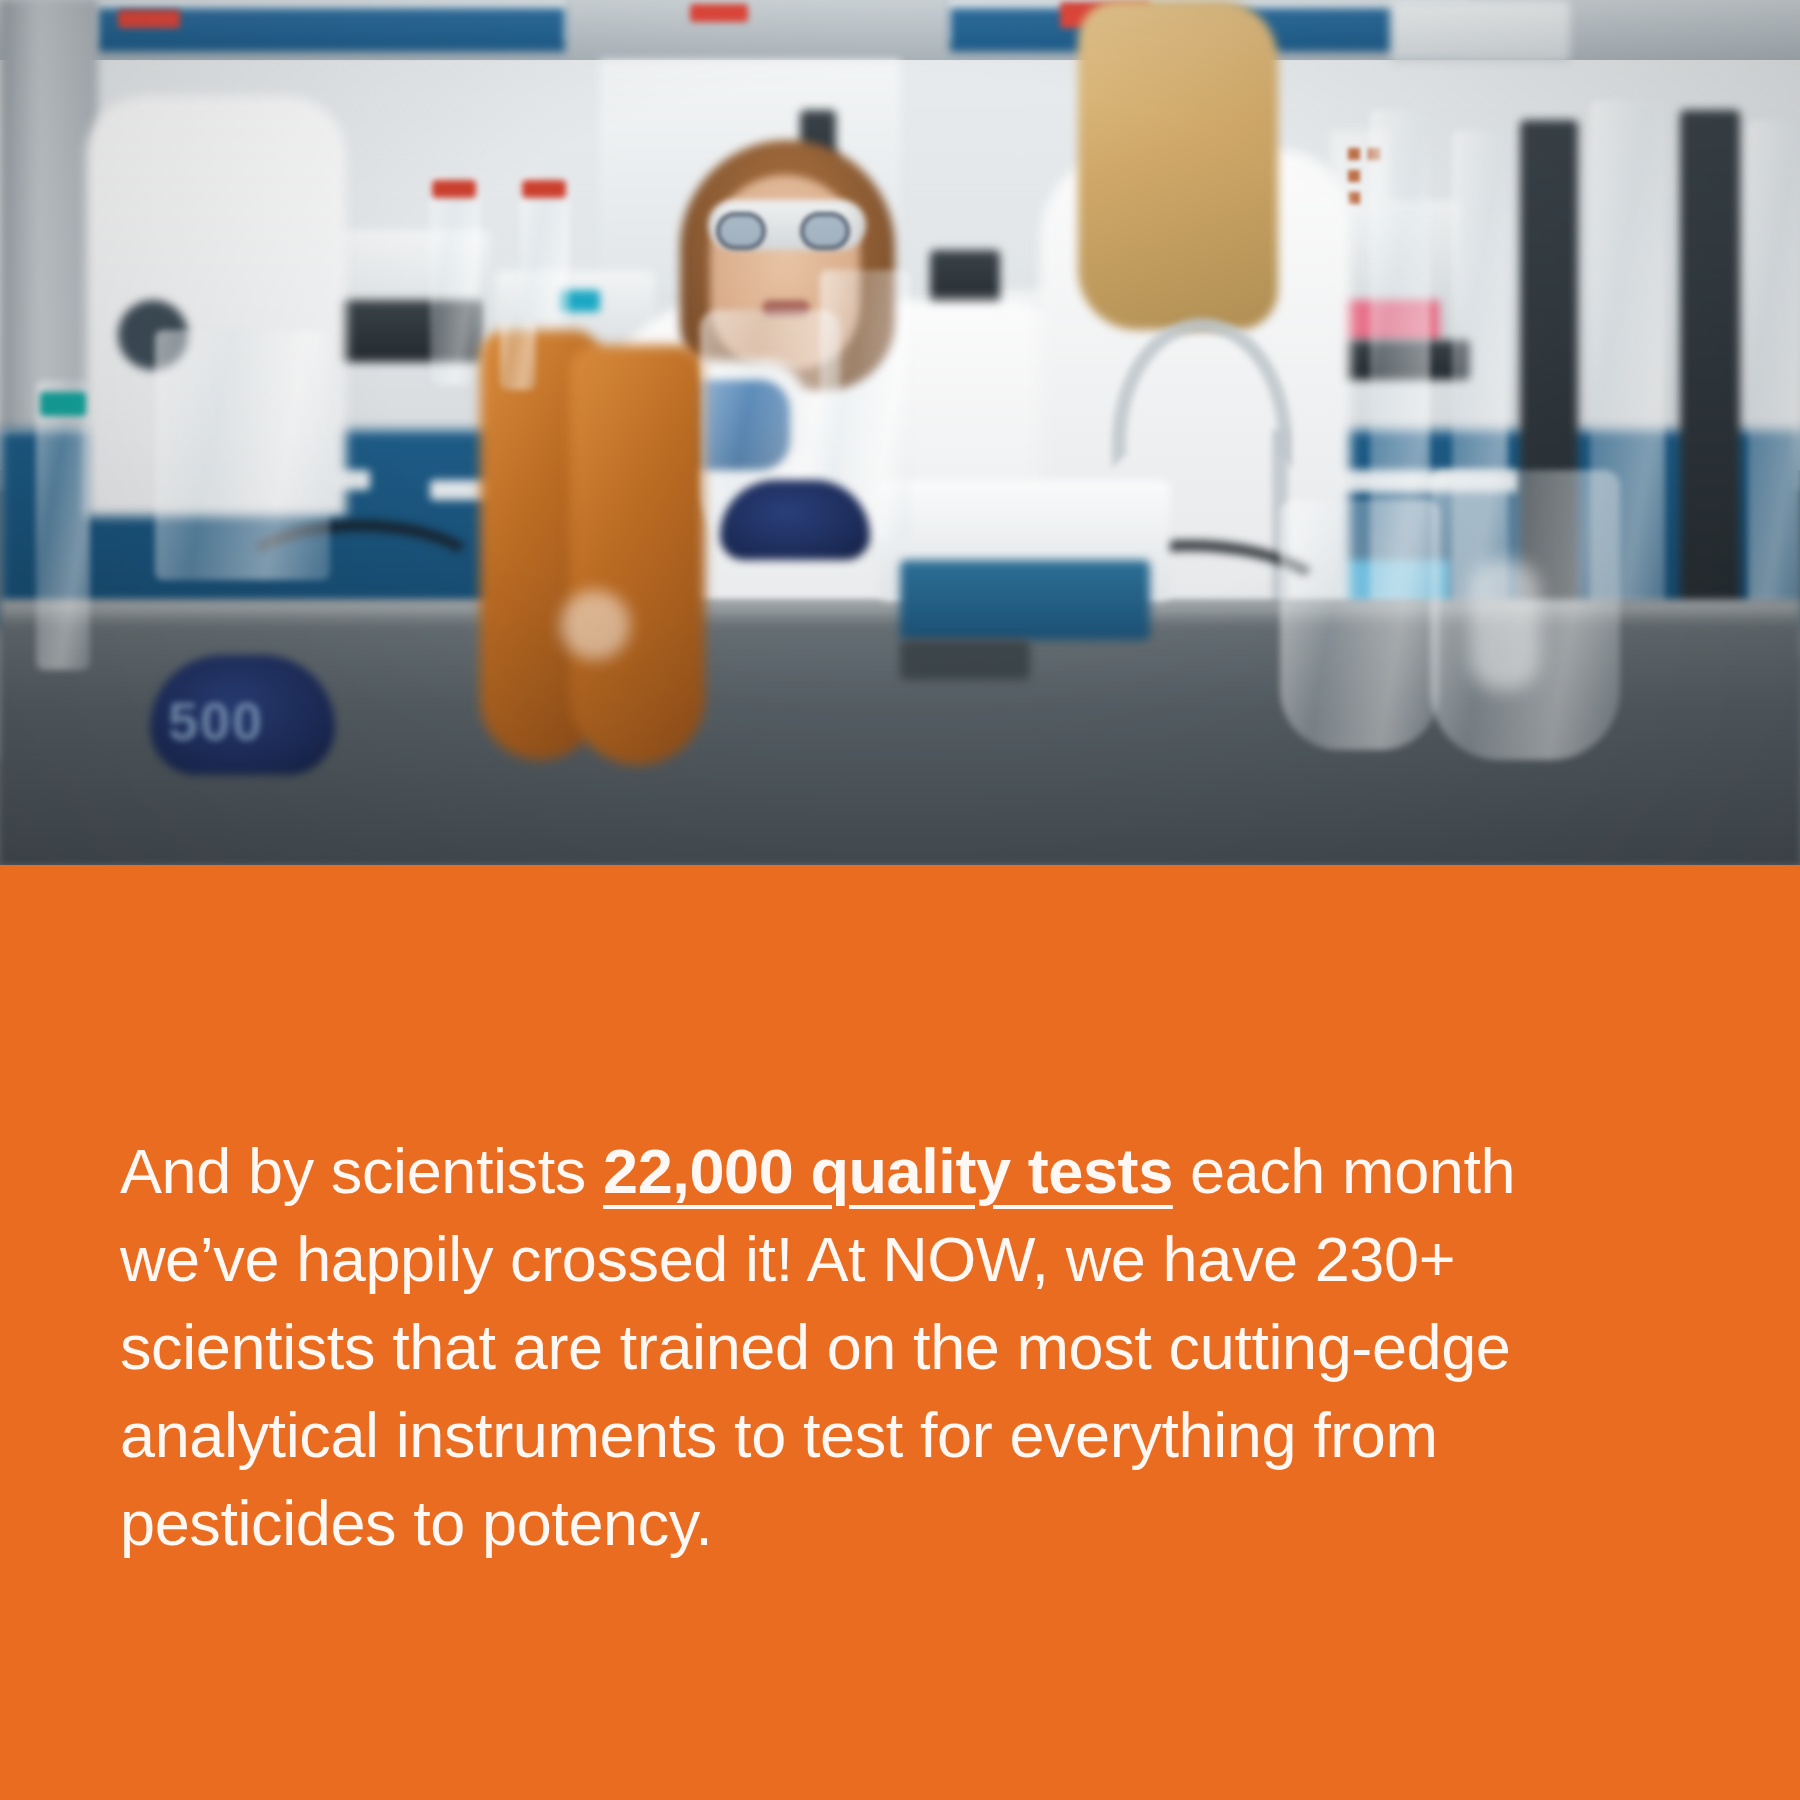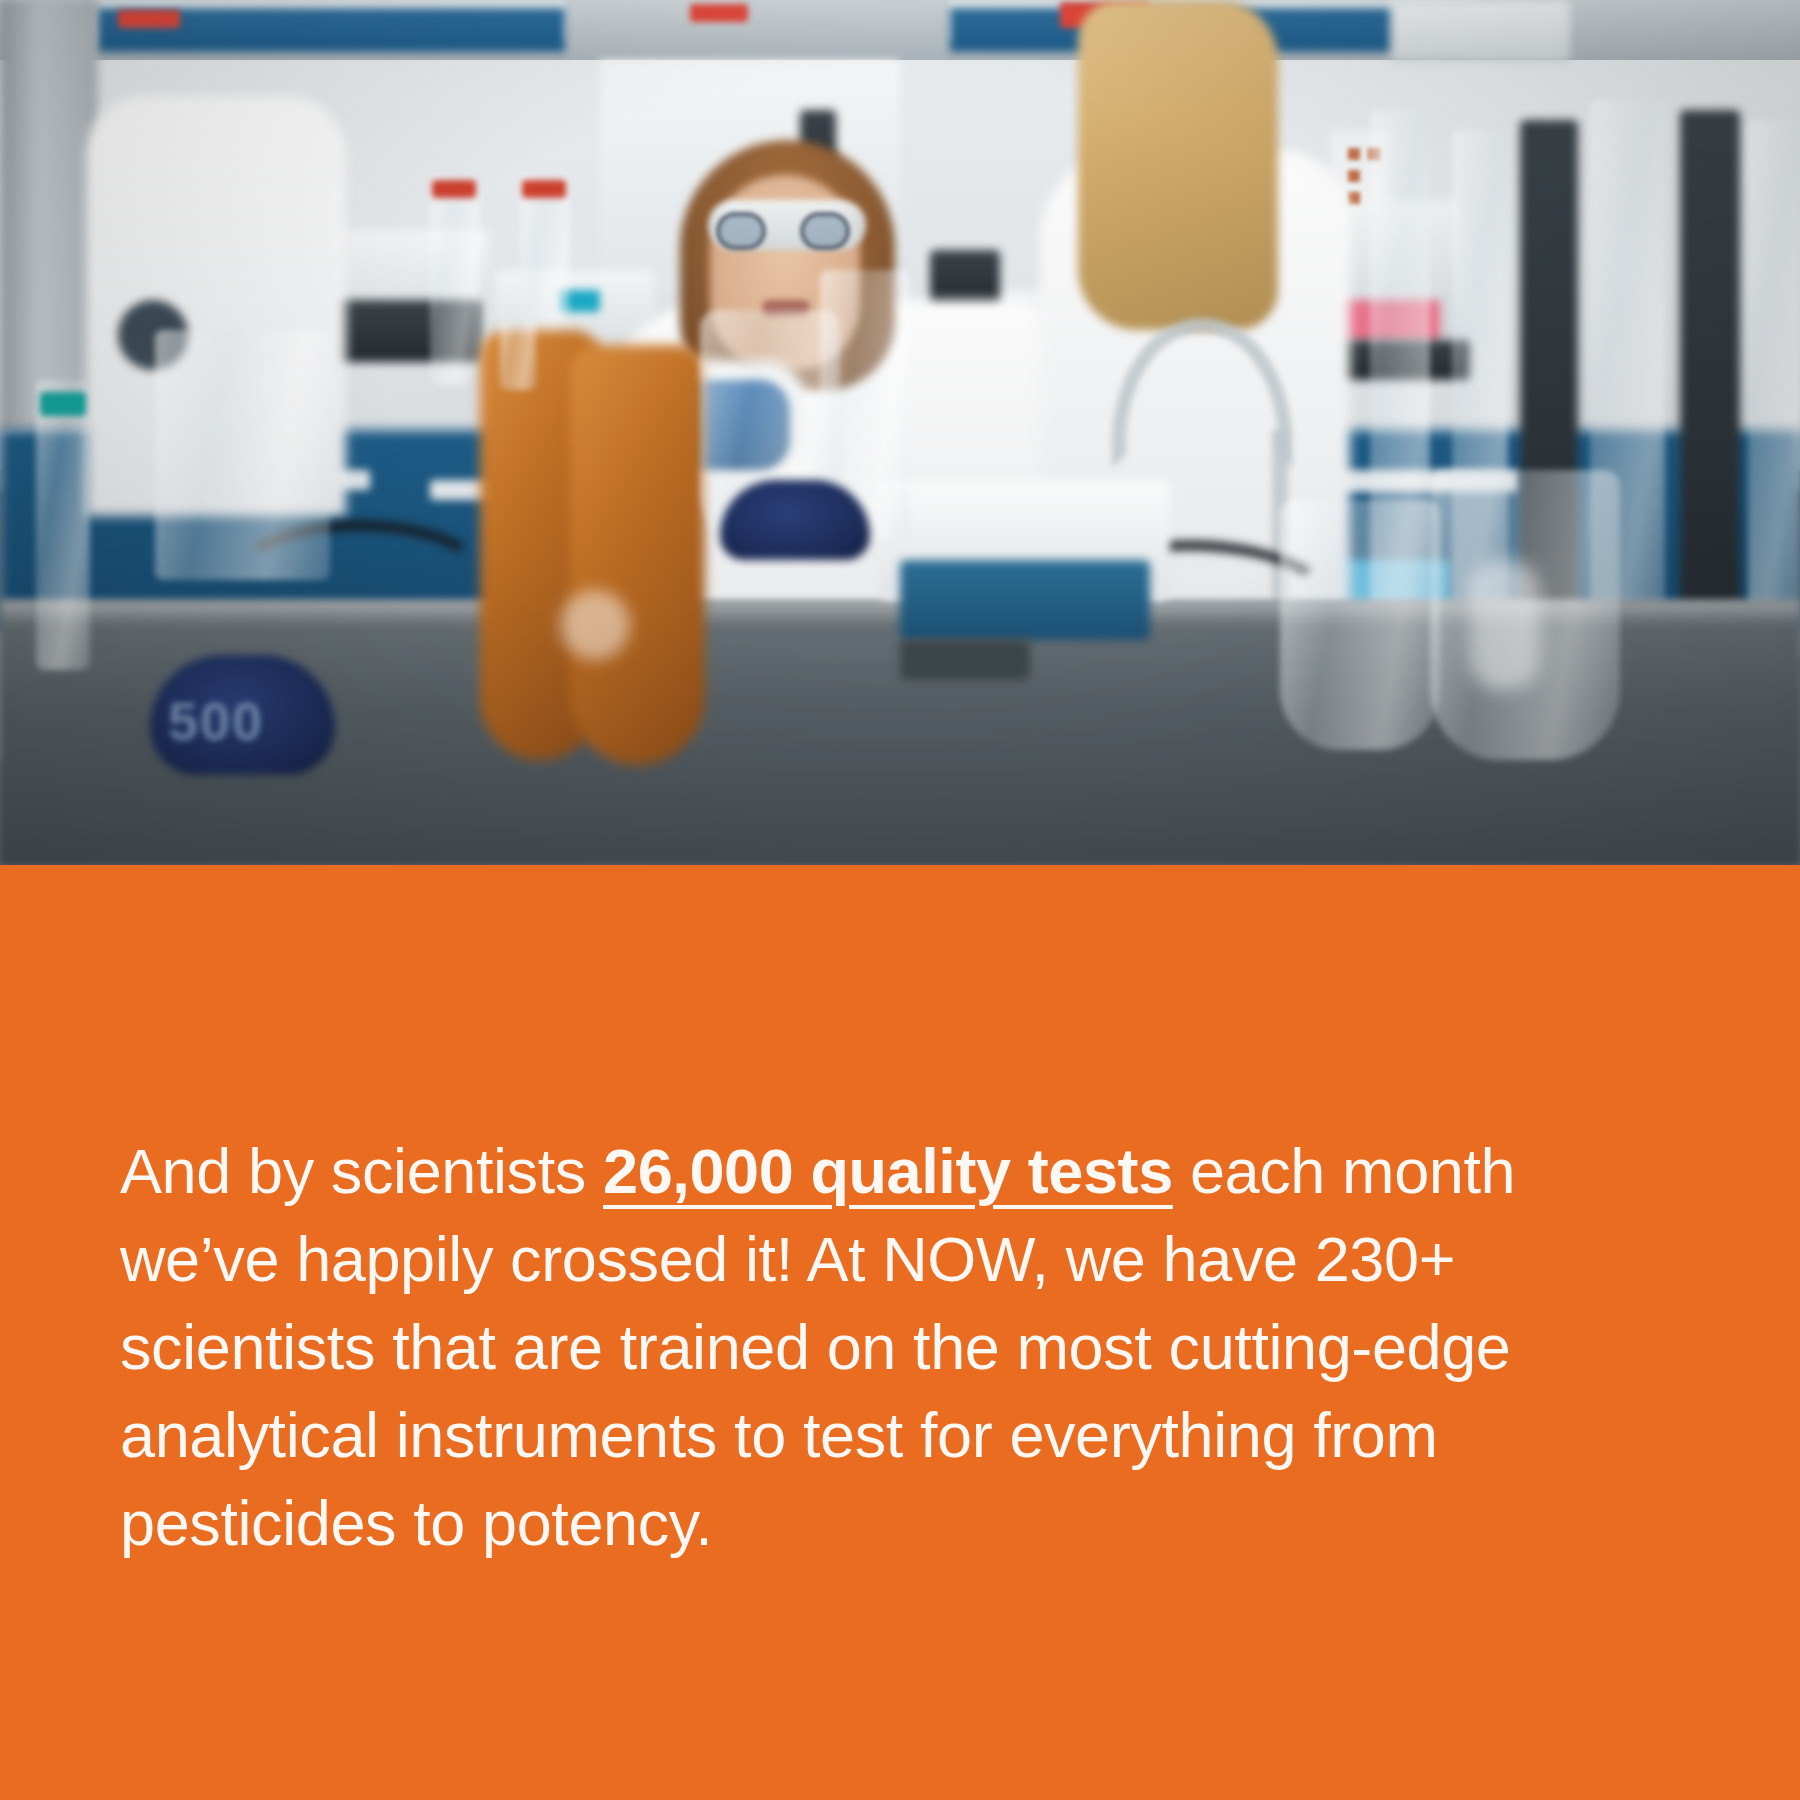--- a/index.html
+++ b/index.html
@@ -376,18 +376,18 @@
     <div class="ph glass" style="left:1430px; top:470px; width:190px; height:290px; border-radius:16px 16px 70px 70px;"></div>
     <div class="ph" style="left:1470px;top:560px;width:70px;height:130px;background:rgba(255,255,255,.55);border-radius:30px;filter:blur(9px);"></div>
 
     <div id="photo-vignette"></div>
   </div>
 
   <section id="orange-panel">
 
 
     <p id="body-copy">
-      <span>And by scientists </span><span class="kpi">26,000 quality tests</span><span> each month we’ve happily crossed it! At NOW, we have 230+ scientists that are trained on the most cutting-edge analytical instruments to test for everything from pesticides to potency.</span>
+      <span>And by scientists </span><span class="kpi">22,000 quality tests</span><span> each month we’ve happily crossed it! At NOW, we have 230+ scientists that are trained on the most cutting-edge analytical instruments to test for everything from pesticides to potency.</span>
     </p>
 
   </section>
 
 </div>
 
 </body></html>

